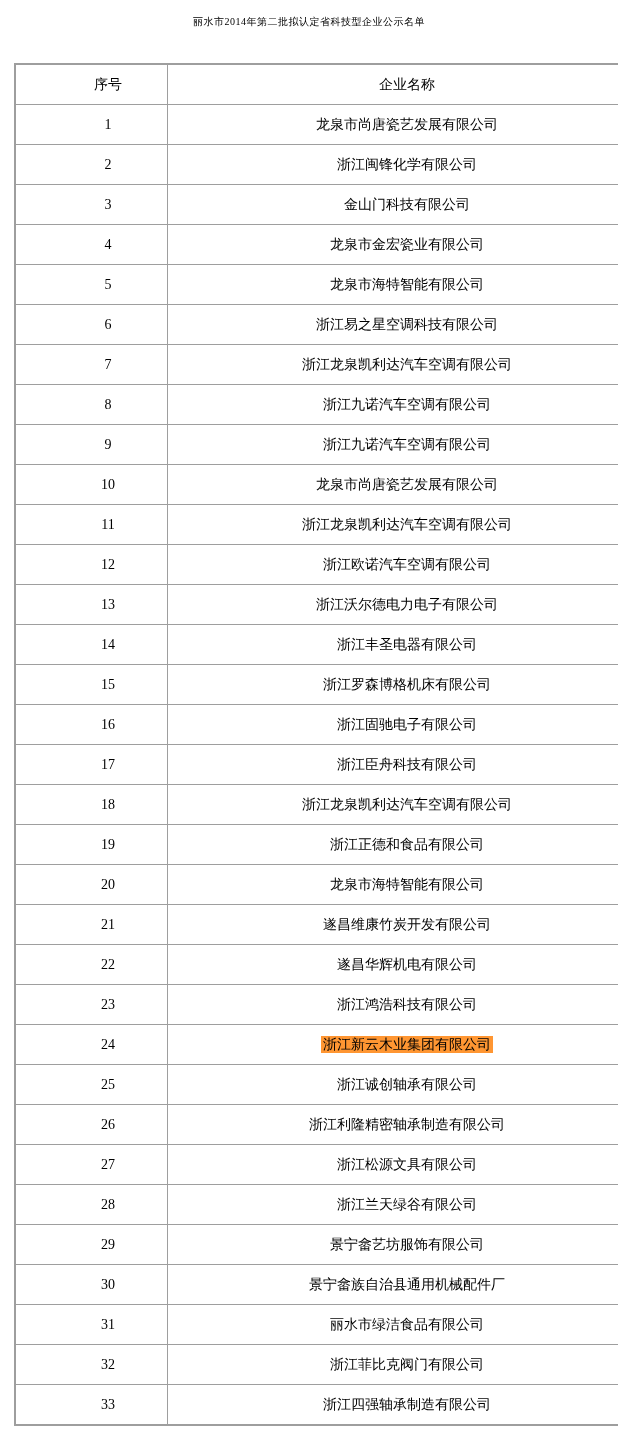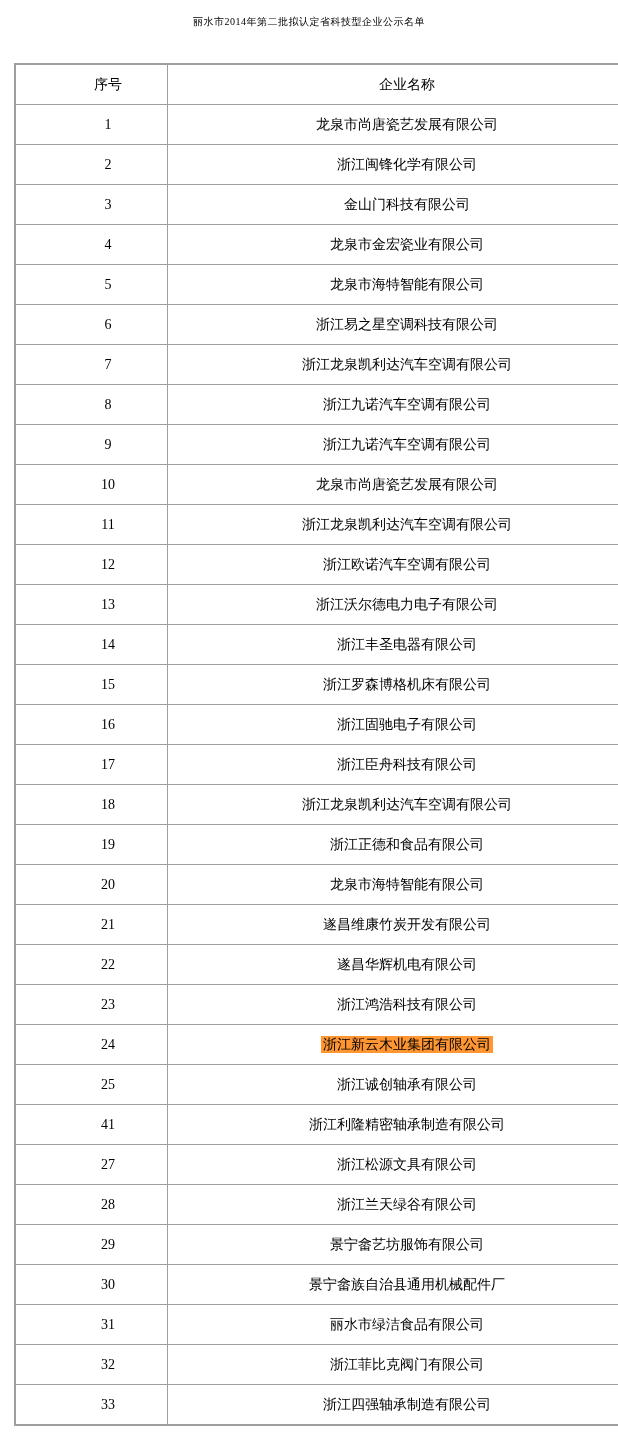--- a/index.html
+++ b/index.html
@@ -156,21 +156,21 @@
         </tr>
         <tr>
           <td class="col-no">24</td>
           <td class="col-name"><span class="find-highlight" style="background-color: rgb(255, 150, 50);">浙江新云木业集团有限公司</span></td>
         </tr>
         <tr>
           <td class="col-no">25</td>
           <td class="col-name">浙江诚创轴承有限公司</td>
         </tr>
         <tr>
-          <td class="col-no">41</td>
+          <td class="col-no">26</td>
           <td class="col-name">浙江利隆精密轴承制造有限公司</td>
         </tr>
         <tr>
           <td class="col-no">27</td>
           <td class="col-name">浙江松源文具有限公司</td>
         </tr>
         <tr>
           <td class="col-no">28</td>
           <td class="col-name">浙江兰天绿谷有限公司</td>
         </tr>

